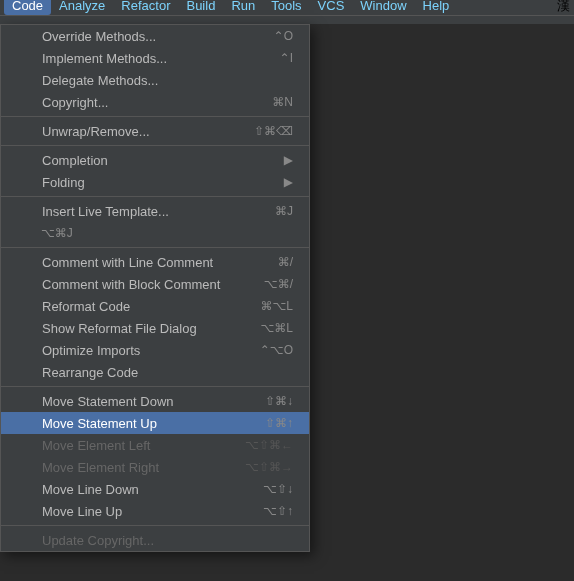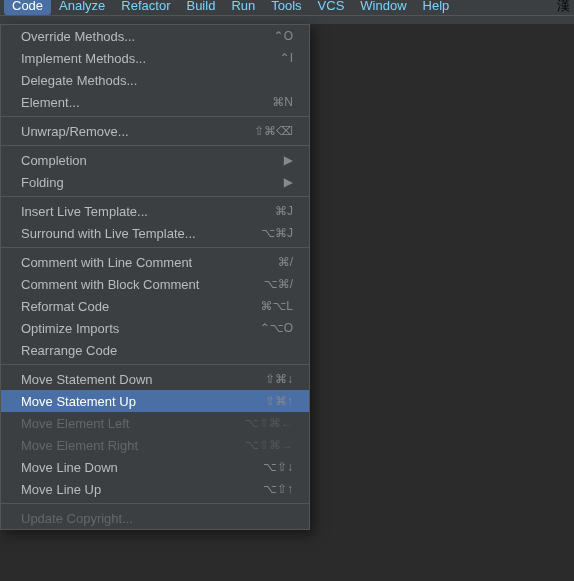--- a/index.html
+++ b/index.html
@@ -83,20 +83,21 @@
       gap: 20px;
     }
     .menu-item.highlighted {
       background: #4a6fa5;
       color: #ffffff;
       gap: 12px;
     }
     .menu-item-label {
       flex: 1;
       white-space: nowrap;
+      margin-left: 21px;
     }
     .menu-item-shortcut {
       color: #888888;
       font-size: 12px;
       margin-left: 20px;
       white-space: nowrap;
     }
     .menu-item.disabled .menu-item-shortcut {
       color: #555555;
     }
@@ -144,21 +145,21 @@
   </div>
   <div class="menu-item">
     <span class="menu-item-label">Implement Methods...</span>
     <span class="menu-item-shortcut">⌃I</span>
   </div>
   <div class="menu-item">
     <span class="menu-item-label">Delegate Methods...</span>
     <span class="menu-item-shortcut"></span>
   </div>
   <div class="menu-item">
-    <span class="menu-item-label">Element...</span>
+    <span class="menu-item-label">Copyright...</span>
     <span class="menu-item-shortcut">⌘N</span>
   </div>
 
   <div class="separator"></div>
 
   <div class="menu-item">
     <span class="menu-item-label">Unwrap/Remove...</span>
     <span class="menu-item-shortcut">⇧⌘⌫</span>
   </div>
 
@@ -173,37 +174,40 @@
     <span class="menu-item-shortcut">▶</span>
   </div>
 
   <div class="separator"></div>
 
   <div class="menu-item">
     <span class="menu-item-label">Insert Live Template...</span>
     <span class="menu-item-shortcut">⌘J</span>
   </div>
   <div class="menu-item">
-    <span class="menu-item-label">Surround with Live Template...</span>
     <span class="menu-item-shortcut">⌥⌘J</span>
   </div>
 
   <div class="separator"></div>
 
   <div class="menu-item">
     <span class="menu-item-label">Comment with Line Comment</span>
     <span class="menu-item-shortcut">⌘/</span>
   </div>
   <div class="menu-item">
     <span class="menu-item-label">Comment with Block Comment</span>
     <span class="menu-item-shortcut">⌥⌘/</span>
   </div>
   <div class="menu-item">
     <span class="menu-item-label">Reformat Code</span>
     <span class="menu-item-shortcut">⌘⌥L</span>
+  </div>
+  <div class="menu-item">
+    <span class="menu-item-label">Show Reformat File Dialog</span>
+    <span class="menu-item-shortcut">⌥⌘L</span>
   </div>
   <div class="menu-item">
     <span class="menu-item-label">Optimize Imports</span>
     <span class="menu-item-shortcut">⌃⌥O</span>
   </div>
   <div class="menu-item">
     <span class="menu-item-label">Rearrange Code</span>
     <span class="menu-item-shortcut"></span>
   </div>
 

